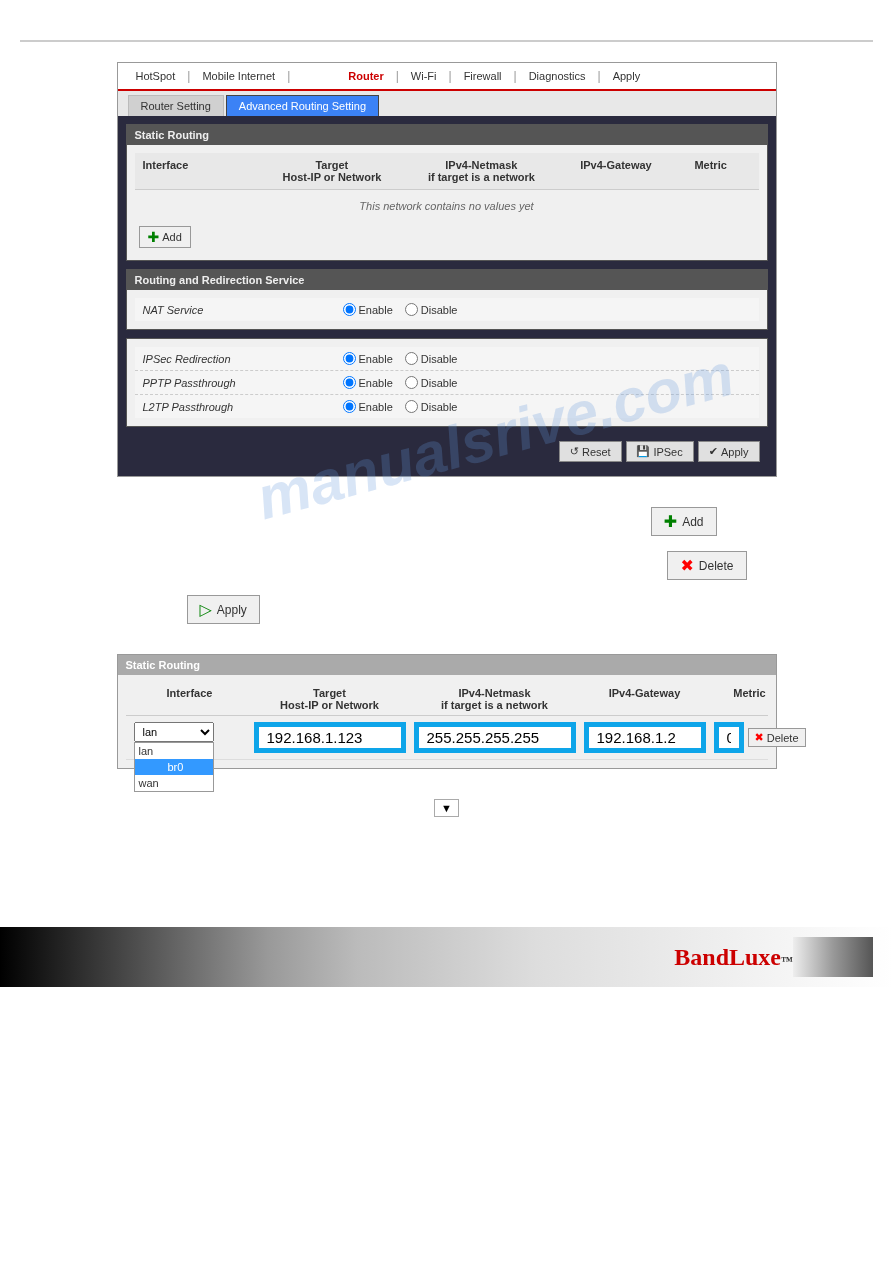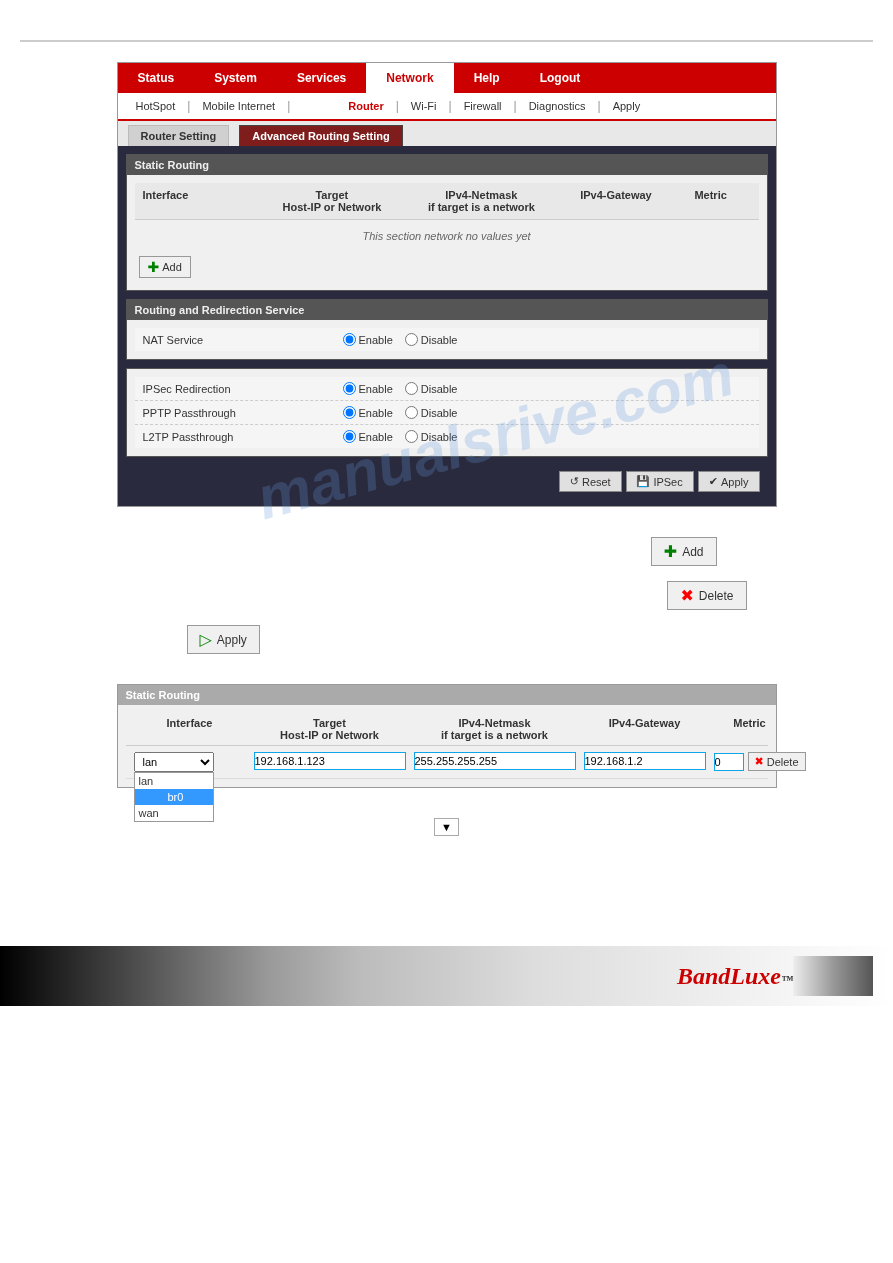--- a/index.html
+++ b/index.html
@@ -75,35 +75,34 @@
     .second-nav .sep {
       color: #999;
       padding: 0 2px;
     }
 
     
     .tab-bar {
       background: #e8e8e8;
       padding: 4px 10px 0 10px;
       display: flex;
-      gap: 10px;
-      font-weight: bold;
+      gap: 2px;
     }
     .tab-bar a {
       text-decoration: none;
       padding: 4px 12px;
       font-size: 11px;
       color: #333;
       background: #d0d0d0;
       border: 1px solid #bbb;
       border-bottom: none;
       display: inline-block;
     }
     .tab-bar a.active {
-      background: #7f1d1d;
+      background: #3b82f6;
       color: #fff;
       border-color: #444;
     }
 
     
     .breadcrumb-bar {
       background: #1a1a2e;
       padding: 6px 12px;
       color: #fff;
       font-size: 11px;
@@ -184,20 +183,21 @@
       border-bottom: 1px dashed #ccc;
       font-size: 11px;
       background: #f5f5f5;
     }
     .radio-row:last-child {
       border-bottom: none;
     }
     .radio-row .label-col {
       width: 200px;
       color: #333;
+      font-style: italic;
     }
     .radio-row .radio-col {
       display: flex;
       align-items: center;
       gap: 12px;
     }
     .radio-opt {
       display: flex;
       align-items: center;
       gap: 3px;
@@ -350,24 +350,24 @@
       font-size: 11px;
       cursor: pointer;
     }
     .interface-dropdown div.selected {
       background: #3399ff;
       color: #fff;
       padding-left: 33px;
     }
 
     input.sr-input {
-      font-size: 11px;
-      padding: 2px 0;
+      font-size: 15px;
+      padding: 2px 8px;
       width: 100%;
-      border: 1px solid #0ea5e9;
+      border: 5px solid #0ea5e9;
     }
 
     .btn-delete-sm {
       display: inline-flex;
       align-items: center;
       gap: 3px;
       background: #f0f0f0;
       border: 1px solid #999;
       padding: 2px 6px;
       font-size: 11px;
@@ -393,21 +393,20 @@
       justify-content: space-between;
       padding: 10px 20px;
       border-top: none;
       height: 60px;
       background: linear-gradient(to right, #000 0%, #333 10%, #666 20%, #999 30%, #bbb 40%, #ddd 60%, #eee 80%, #fff 100%);
     }
     .footer-brand {
       margin-left: auto;
       font-size: 24px;
       font-weight: bold;
-      font-style: italic;
       font-family: serif;
       color: #cc0000;
       display: flex;
       align-items: baseline;
     }
     .footer-brand sup {
       font-size: 12px;
       color: #333;
     }
     .footer-right-gradient {
@@ -422,28 +421,20 @@
 <body>
 
 <div class="top-line"></div>
 
 <div class="main-content relative">
 
   <div class="watermark">manualsrive.com</div>
 
   <div class="router-panel">
 
-    <div class="top-nav">
-      <a>Status</a>
-      <a>System</a>
-      <a>Services</a>
-      <a class="active">Network</a>
-      <a>Help</a>
-      <a>Logout</a>
-    </div>
 
     <div class="second-nav">
       <a>HotSpot</a>
       <span class="sep">|</span>
       <a>Mobile Internet</a>
       <span class="sep">|</span>
       <a class="active">Router</a>
       <span class="sep">|</span>
       <a>Wi-Fi</a>
       <span class="sep">|</span>
@@ -469,21 +460,21 @@
           <div class="table-header">
             <div class="col-interface">Interface</div>
             <div class="col-target" style="white-space:pre-line">Target
 Host-IP or Network</div>
             <div class="col-netmask" style="white-space:pre-line">IPv4-Netmask
 if target is a network</div>
             <div class="col-gateway">IPv4-Gateway</div>
             <div class="col-metric">Metric</div>
           </div>
           
-          <div class="empty-msg">This section network no values yet</div>
+          <div class="empty-msg">This network contains no values yet</div>
           
           <button class="btn-add">
             <span class="icon-add">✚</span>
             <span>Add</span>
           </button>
         </div>
       </div>
 
       <div class="section-box">
         <div class="section-header">Routing and Redirection Service</div>

